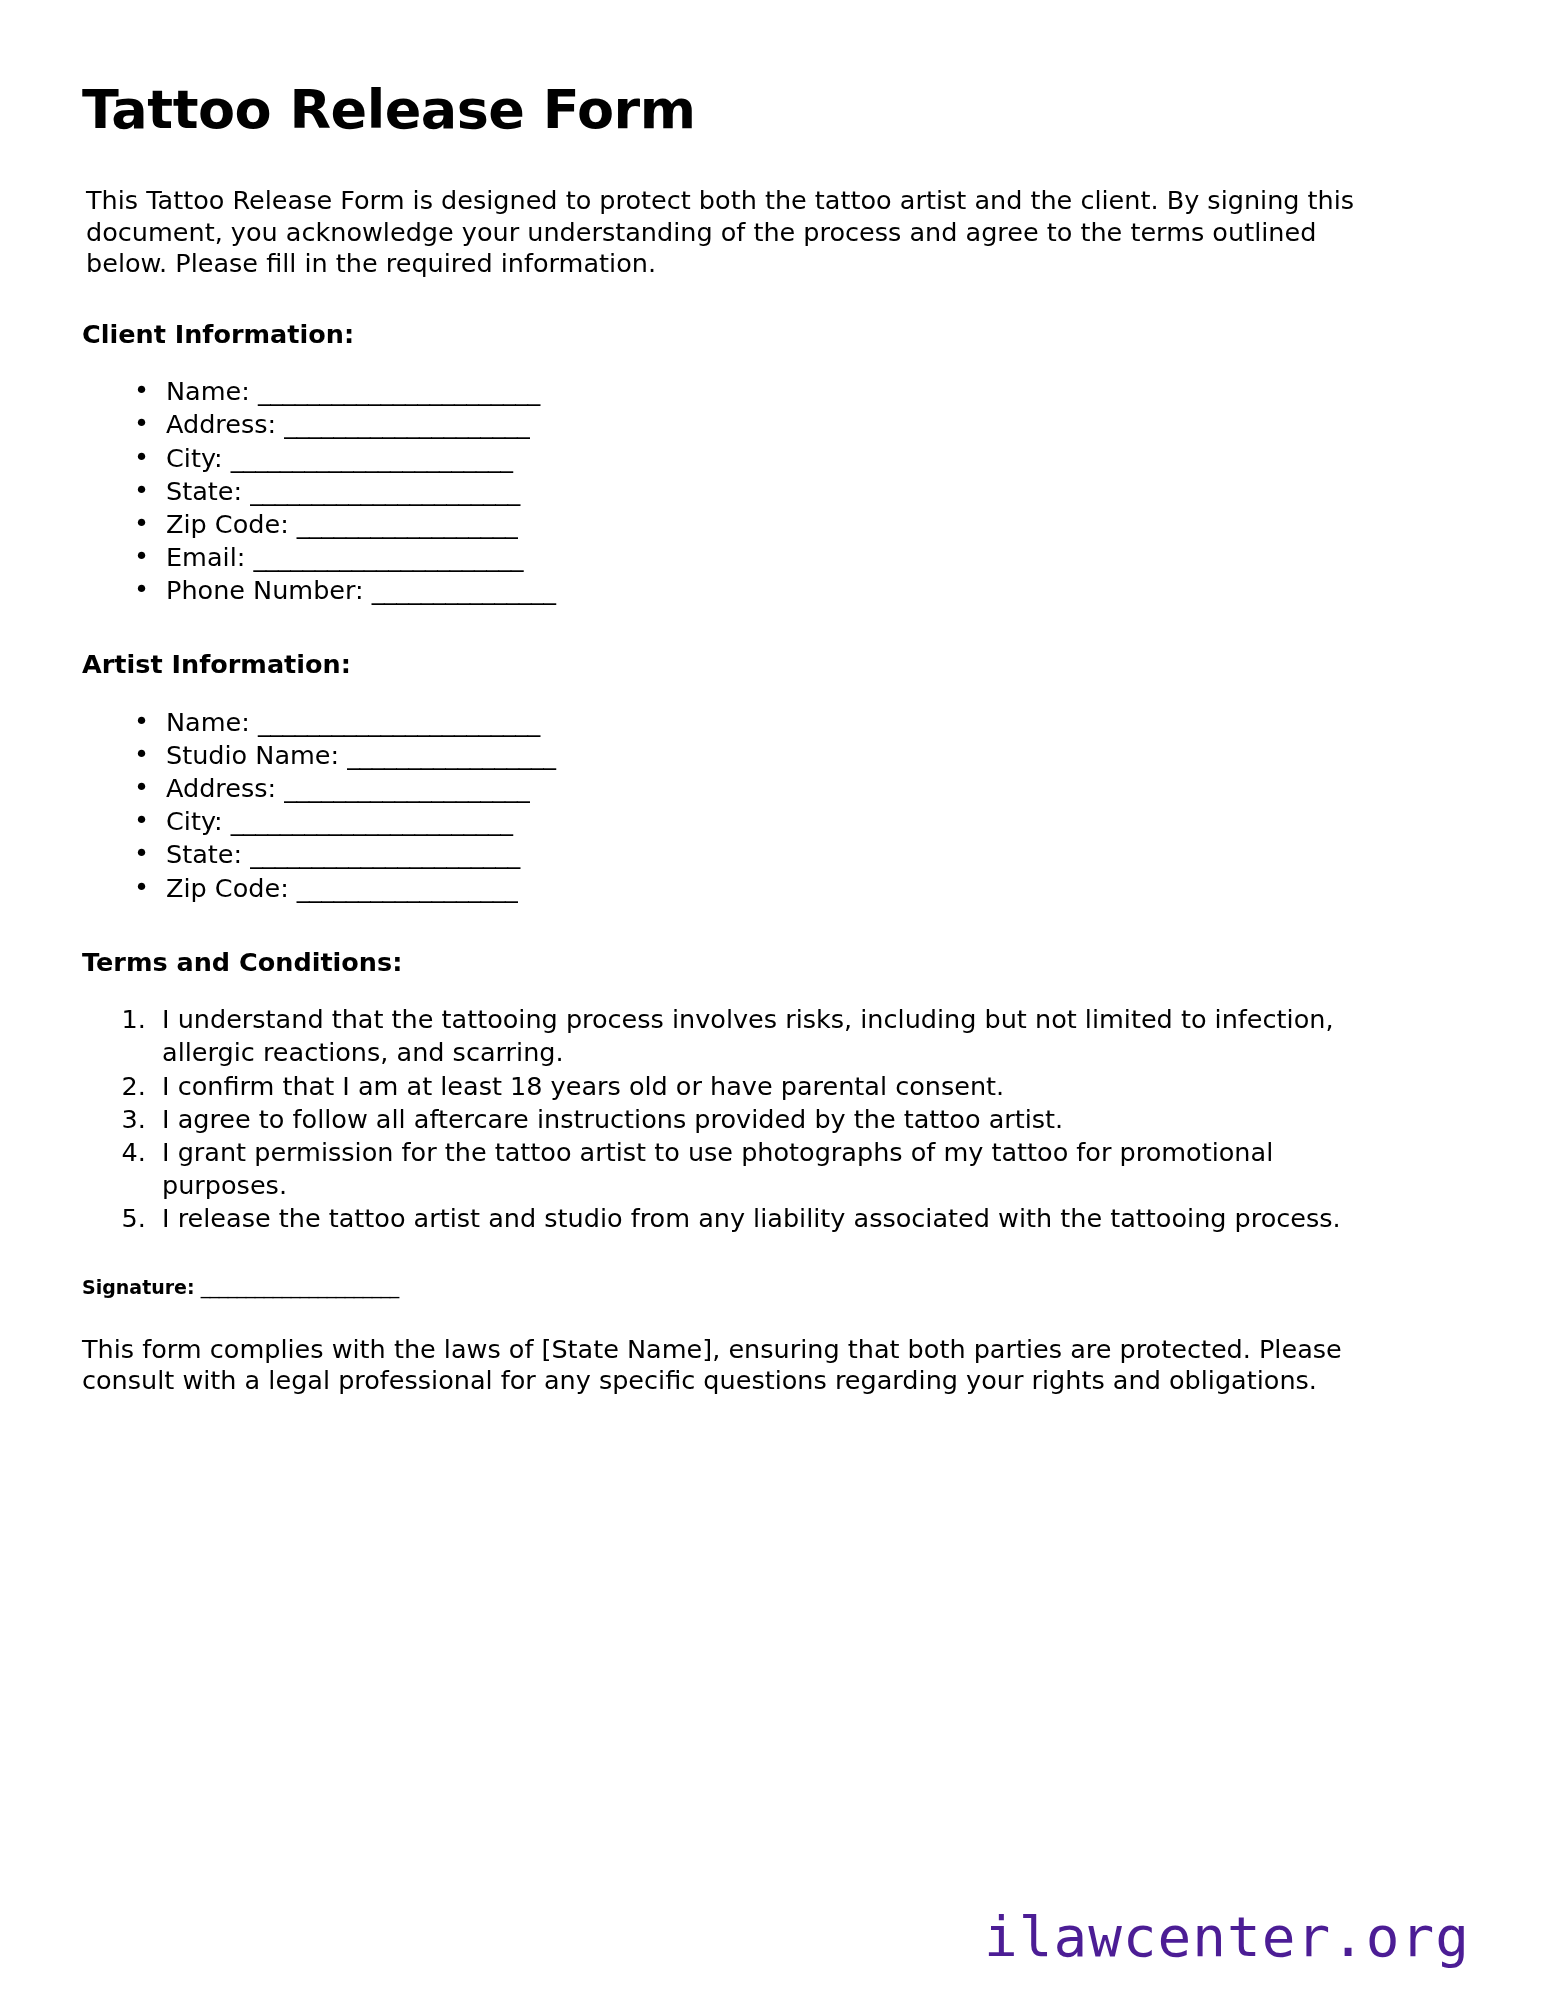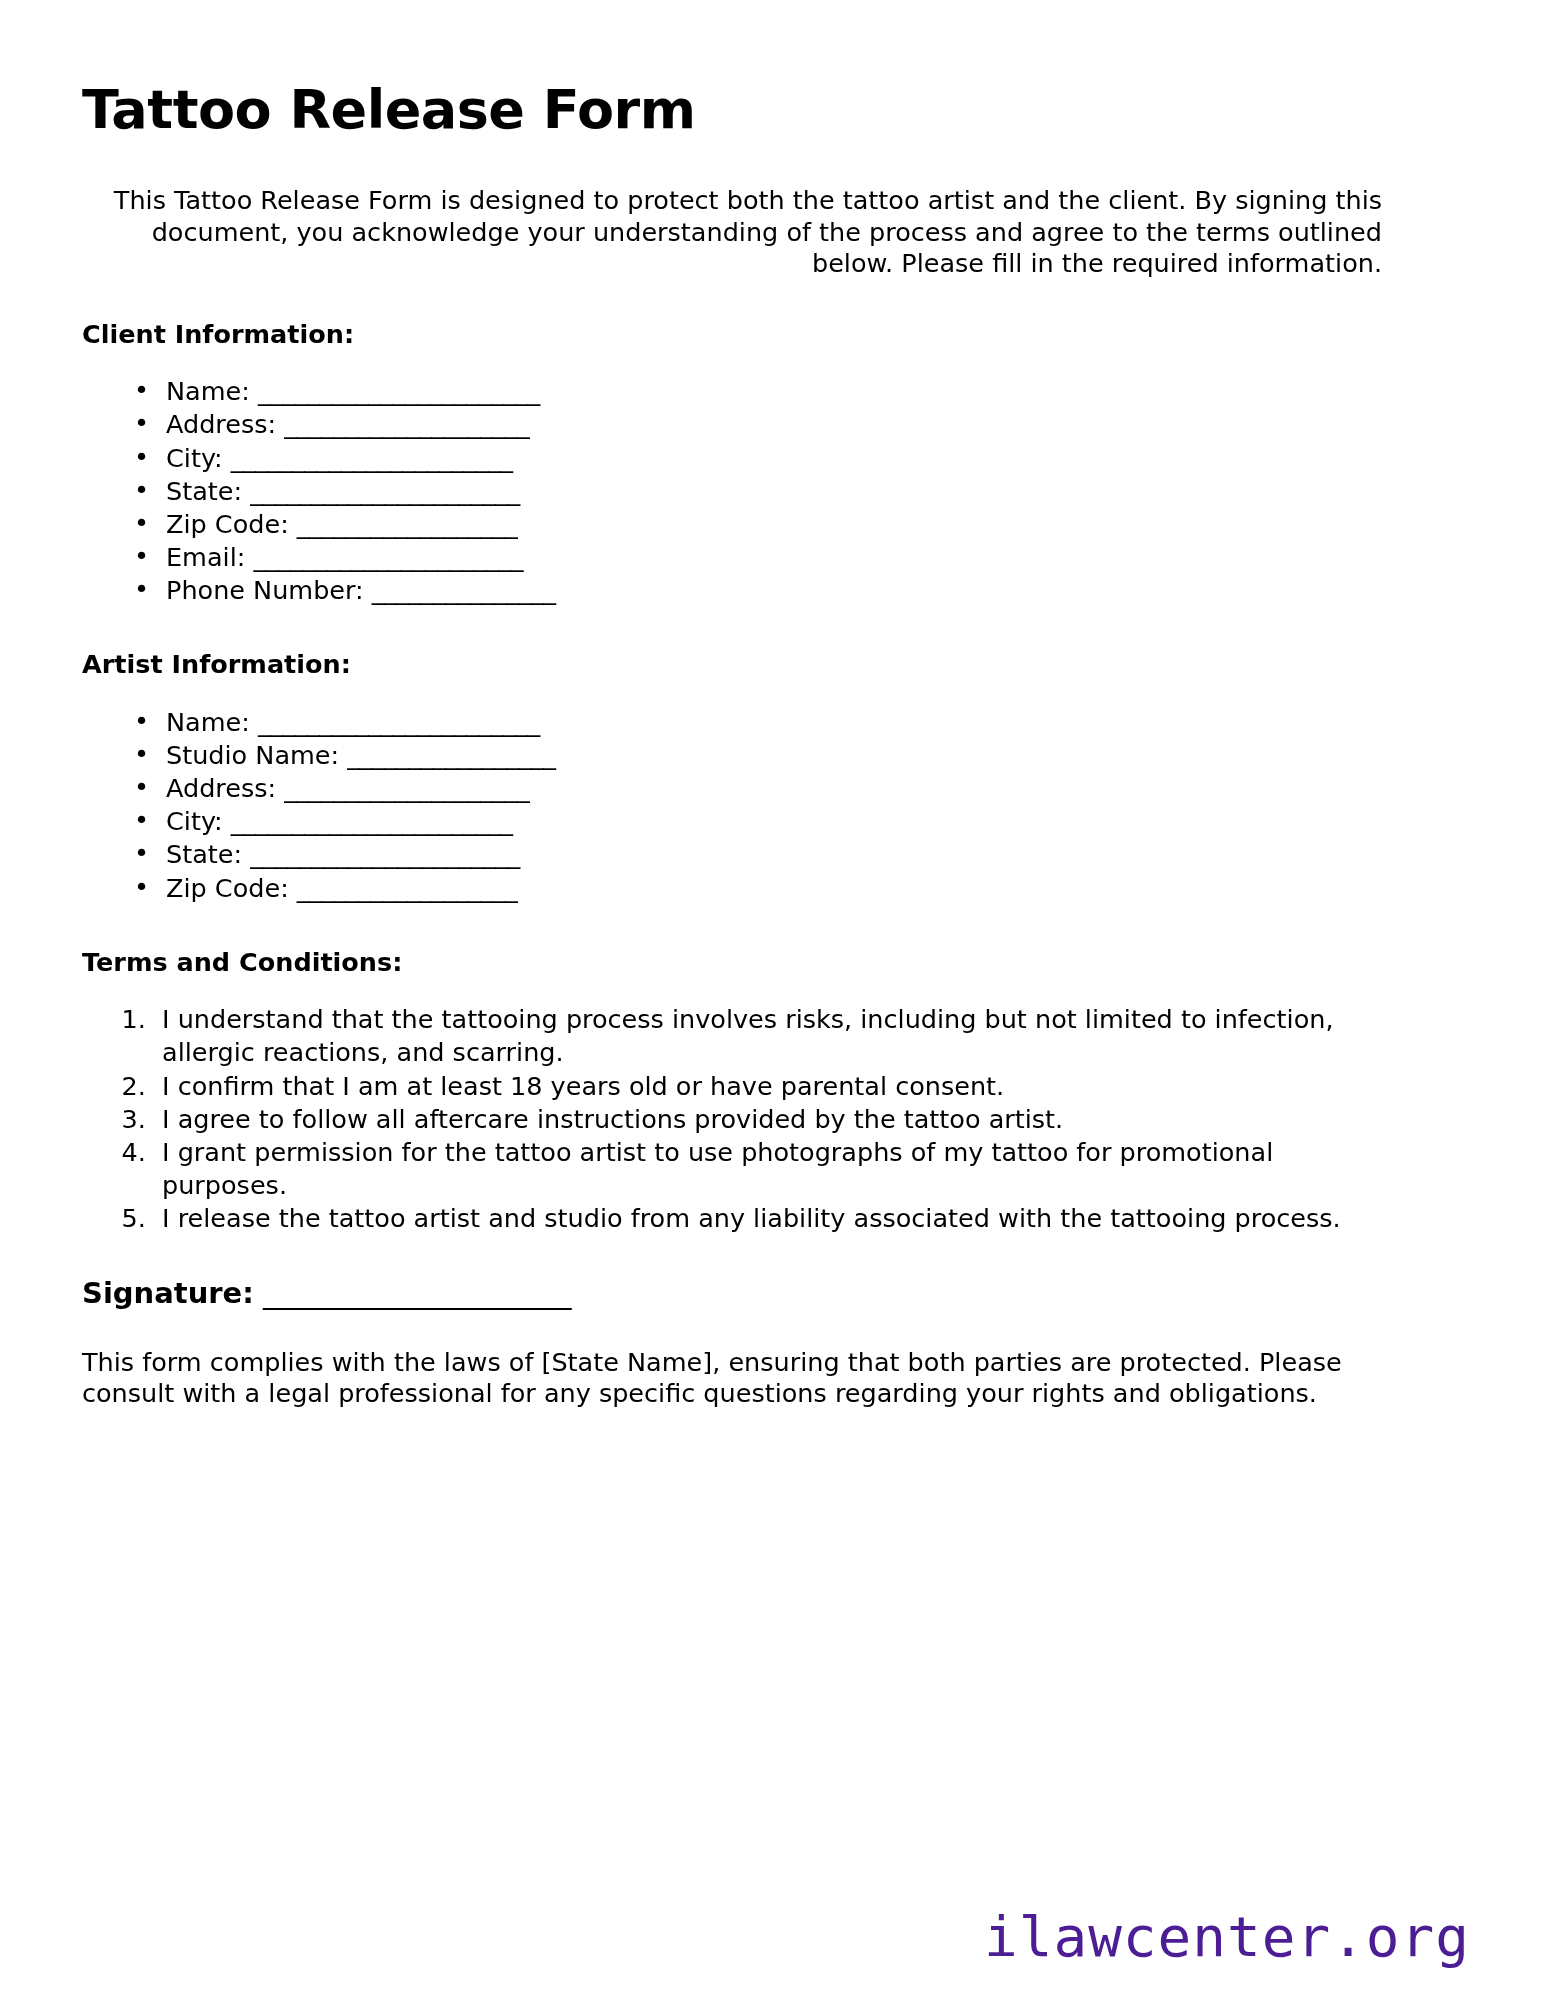--- a/index.html
+++ b/index.html
@@ -28,23 +28,22 @@
     font-size: 54px;
     font-weight: bold;
     line-height: 1.1;
     margin: 0 0 46px 0;
     letter-spacing: -0.5px;
   }
 
   p.para {
     font-size: 25.5px;
     line-height: 1.22;
-    margin: 0 0 40px 10px;
+    margin: 0 0 40px 4px;
     max-width: 1290px;
-    text-align: right;
   }
 
   h2.section-heading {
     font-size: 25.5px;
     font-weight: bold;
     margin: 0 0 26px 0;
     line-height: 1.2;
   }
 
   ul.field-list {
@@ -77,21 +76,21 @@
     padding: 0 0 0 72px;
     font-size: 25.5px;
     line-height: 1.30;
   }
   ol.terms-list li {
     margin: 0 0 0 0;
     padding-left: 8px;
   }
 
   .sig-line {
-    font-size: 29px;
+    font-size: 19px;
     line-height: 1.3;
     margin: 0 0 34px 0;
   }
   .sig-line .lbl {
     font-weight: bold;
   }
   .sig-line .fill {
     font-weight: normal;
   }
 

